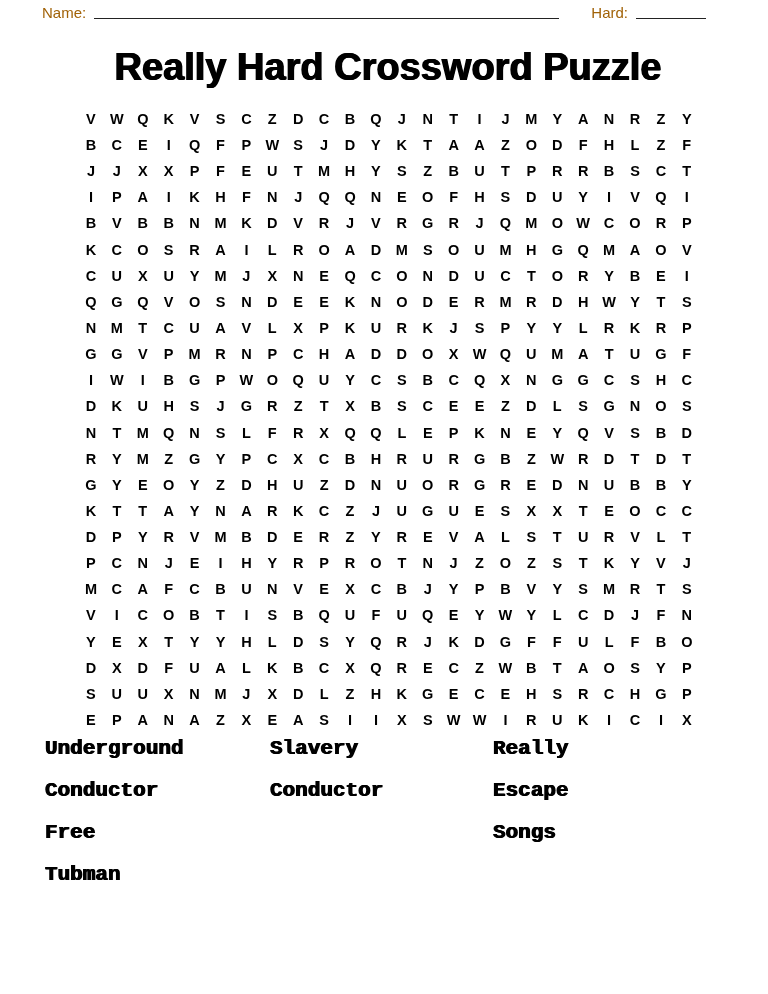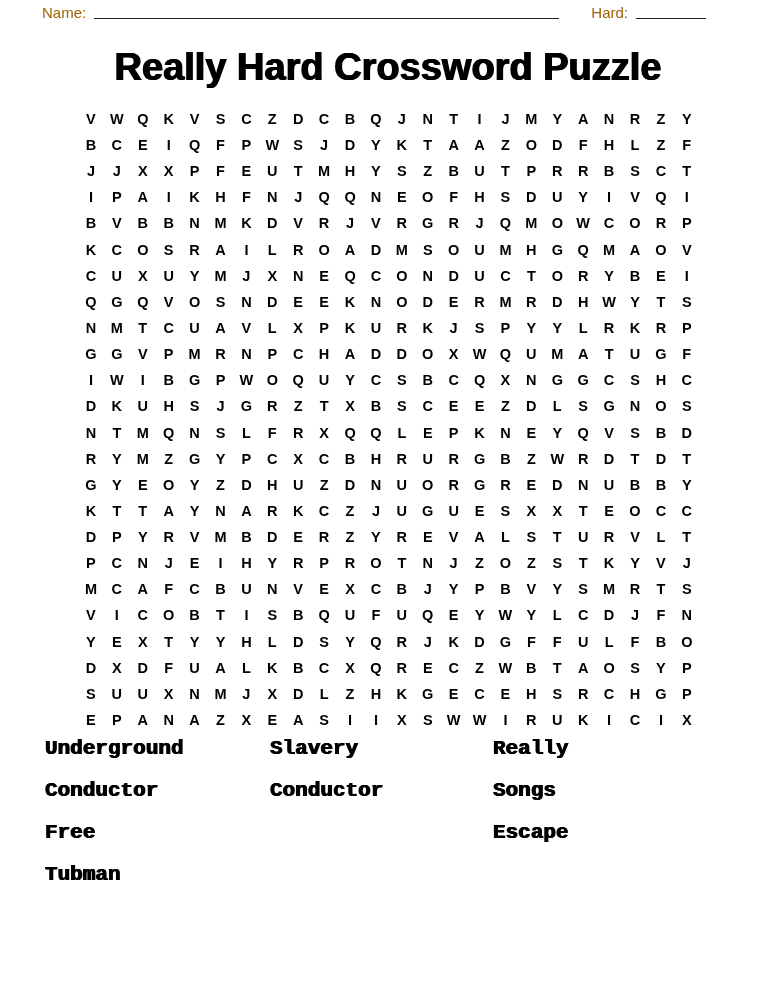--- a/index.html
+++ b/index.html
@@ -647,16 +647,16 @@
       <div class="word">Conductor</div>
       <div class="word">Free</div>
       <div class="word">Tubman</div>
     </div>
   <div class="word-col c1">
       <div class="word">Slavery</div>
       <div class="word">Conductor</div>
     </div>
   <div class="word-col c2">
       <div class="word">Really</div>
+      <div class="word">Escape</div>
       <div class="word">Songs</div>
-      <div class="word">Escape</div>
     </div>
 </div>
 
 </body></html>

